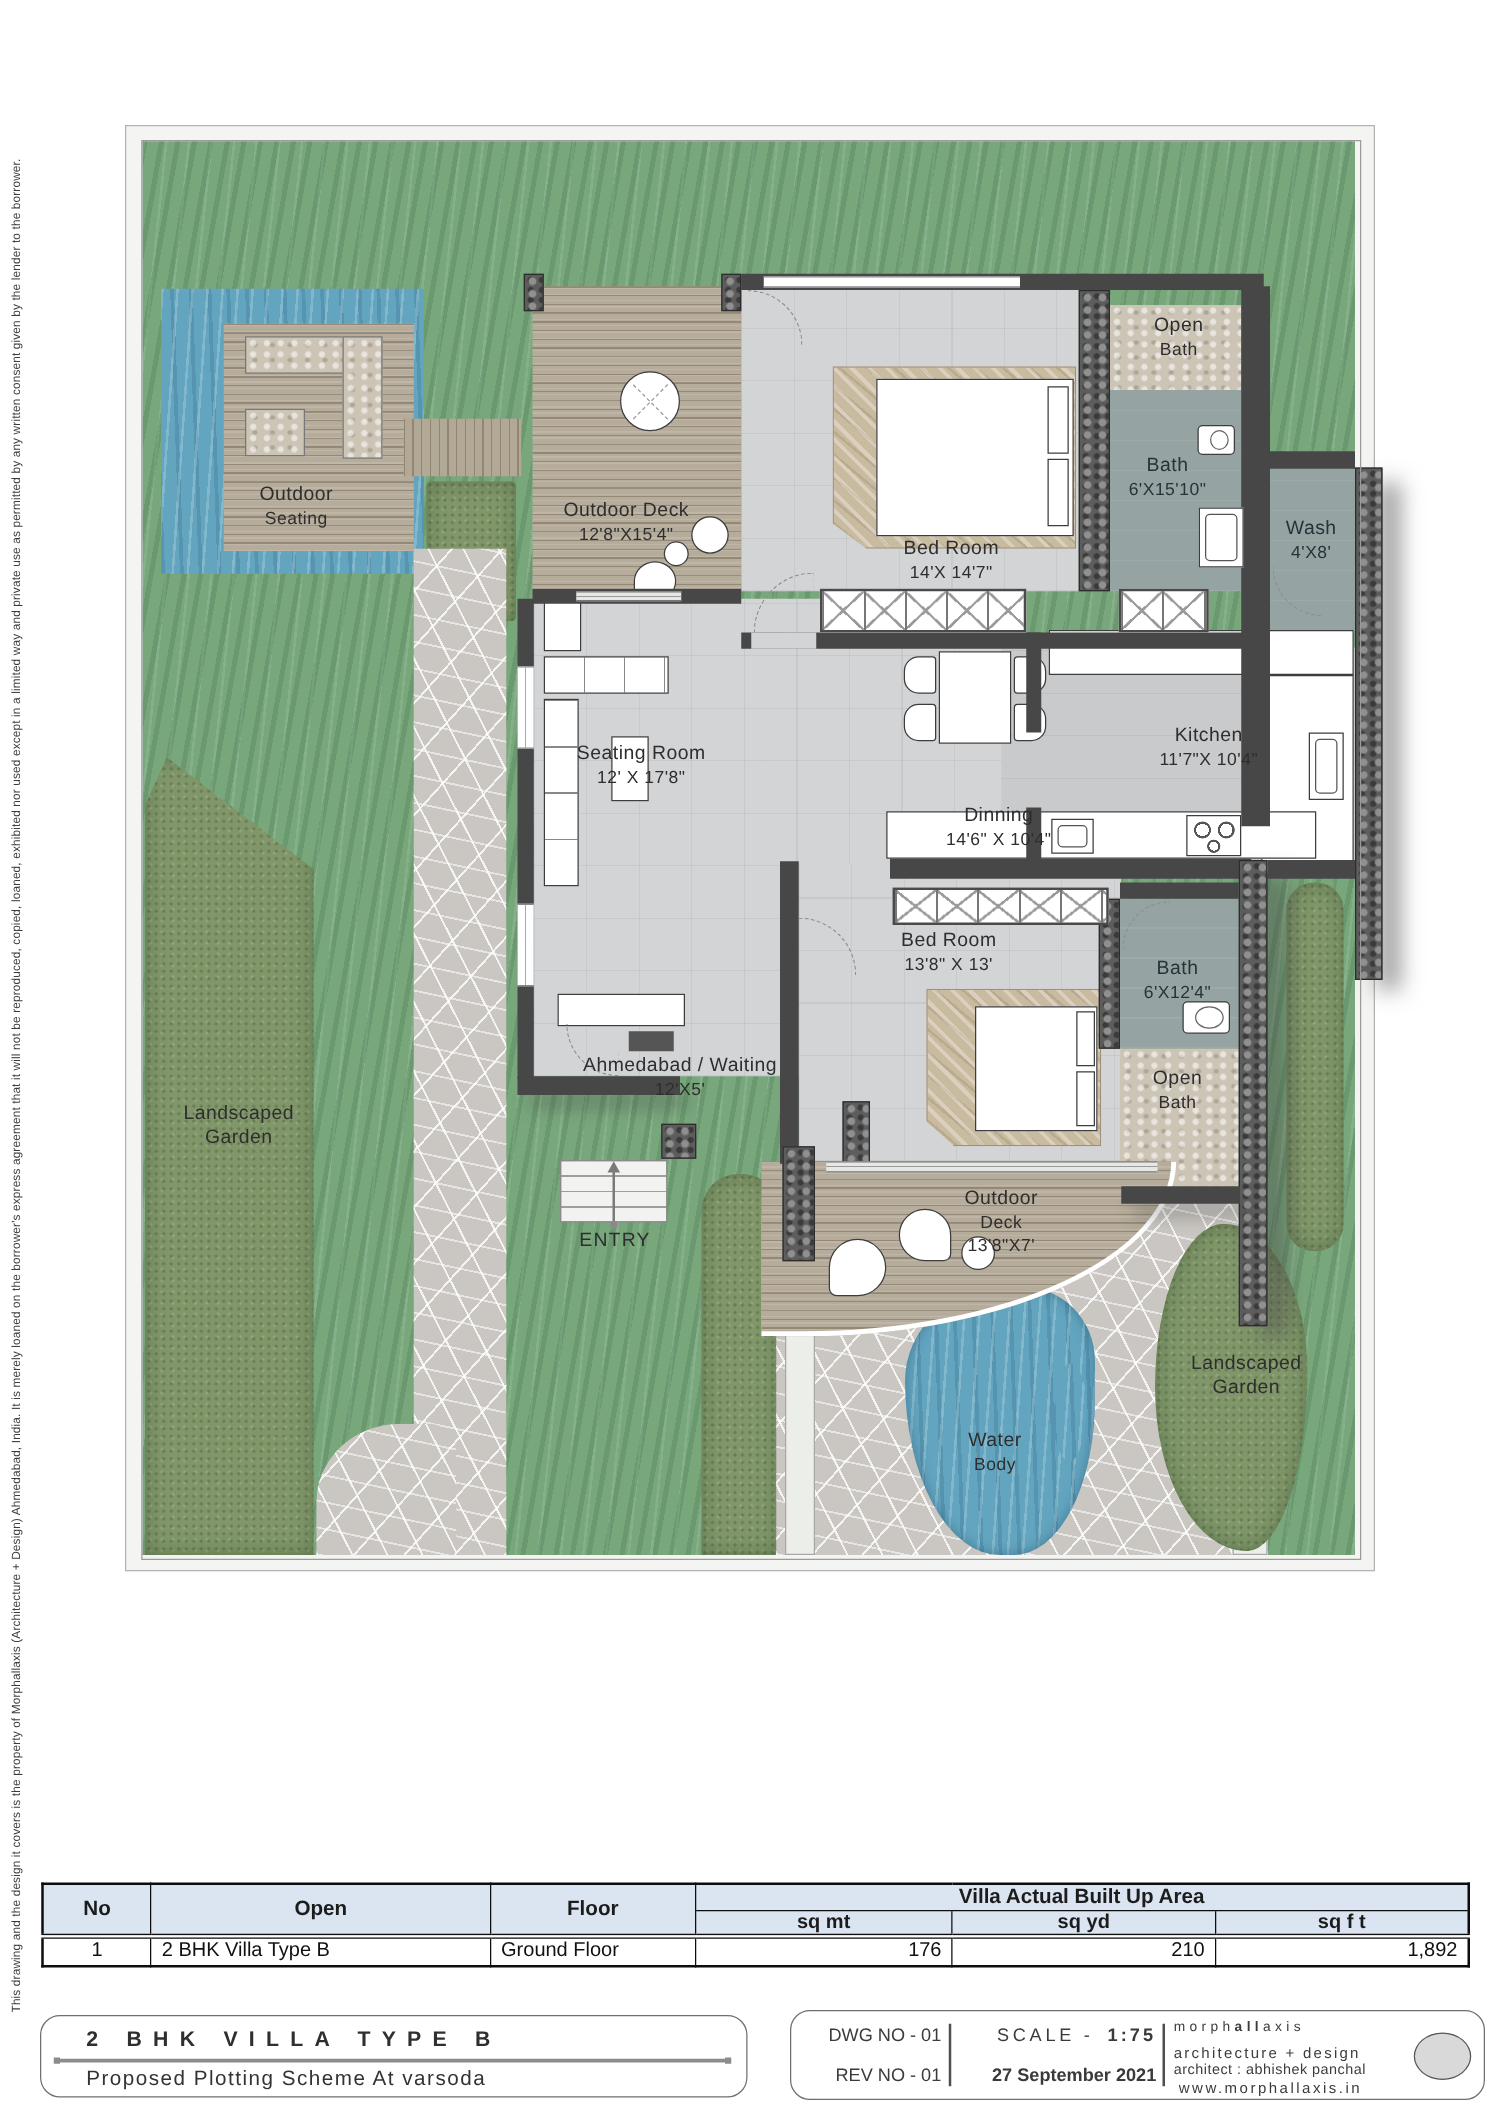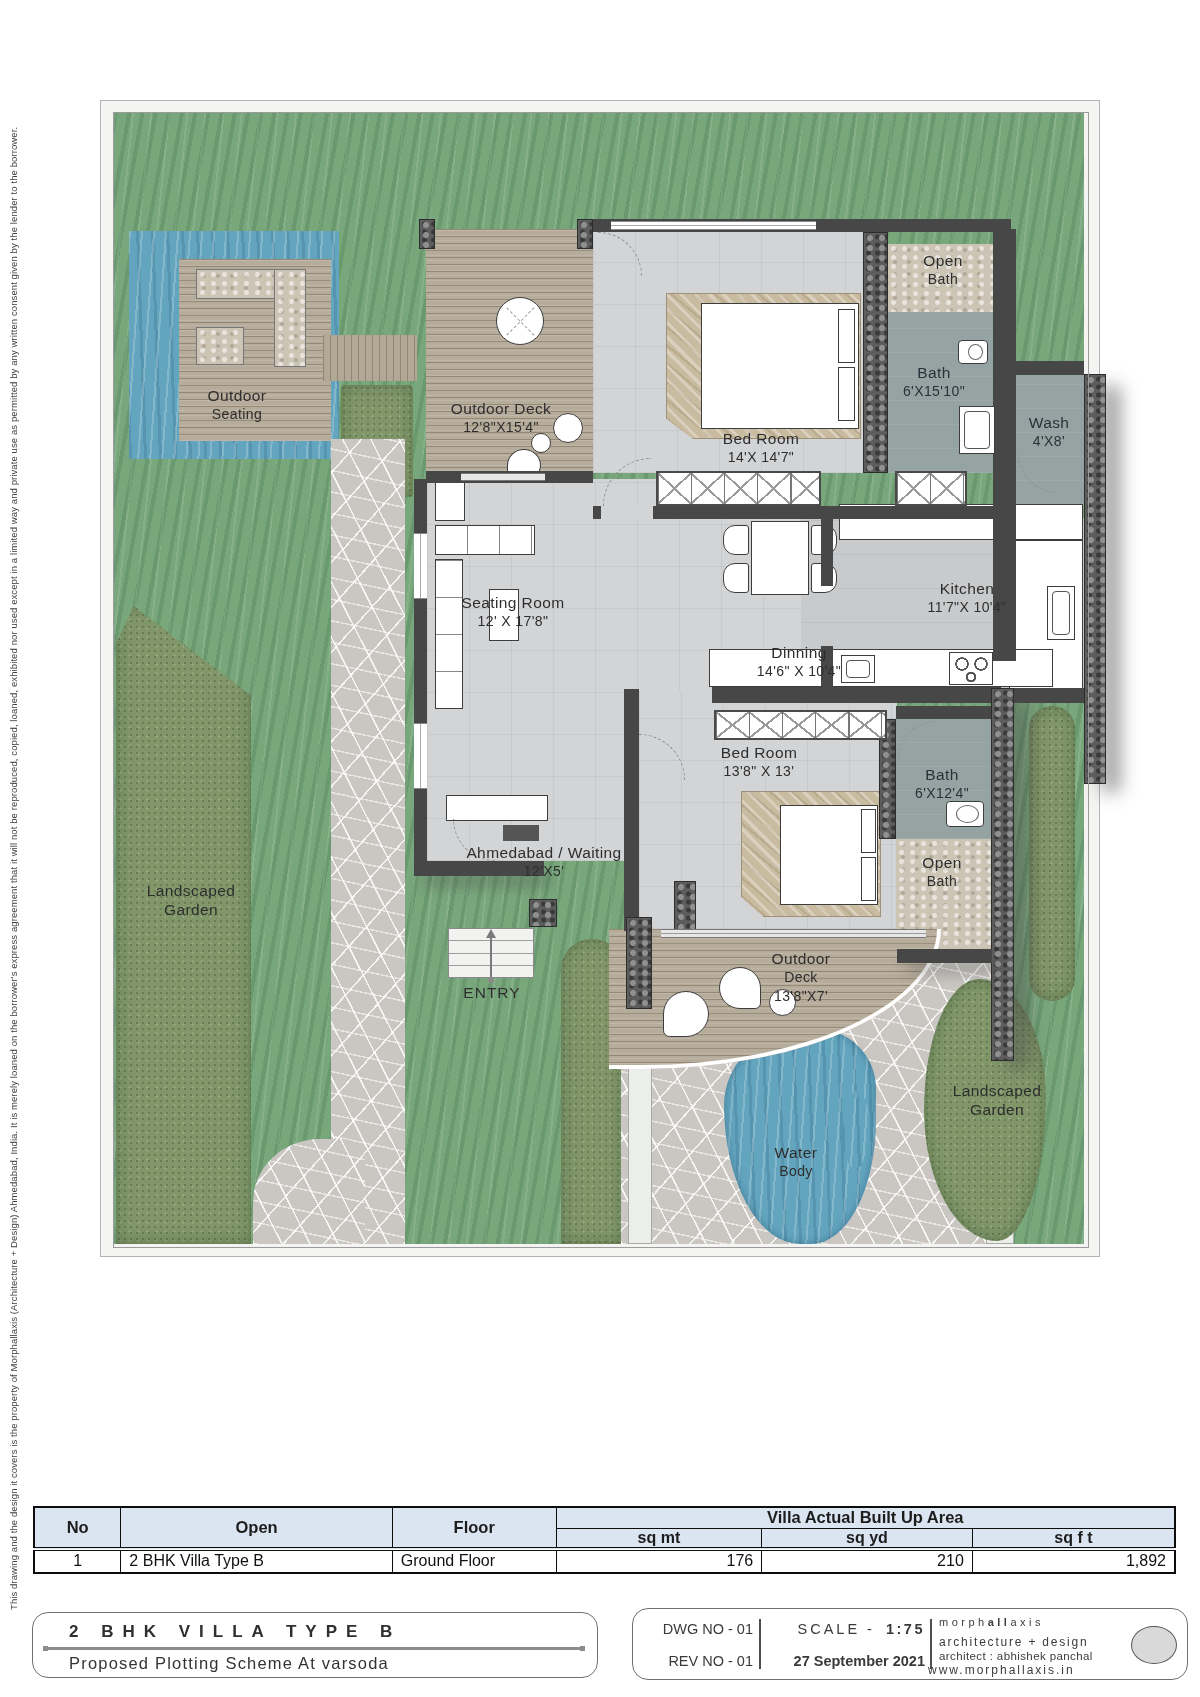--- a/index.html
+++ b/index.html
@@ -384,17 +384,17 @@
     <div class="tb-cell" style="left:134px;top:12px;width:158px;letter-spacing:3px;">
       <span>SCALE -</span>
       <b style="letter-spacing:2.5px;margin-left:4px;">1:75</b>
     </div>
     <div class="tb-cell" style="left:134px;top:44px;width:158px;font-weight:bold;">27 September 2021</div>
     <div class="tb-cell brand1" style="left:306px;top:7px;text-align:left;">
       <span>morph</span><b>all</b><span>axis</span>
     </div>
     <div class="tb-cell brand2" style="left:306px;top:26px;text-align:left;">architecture + design</div>
     <div class="tb-cell brand3" style="left:306px;top:41px;text-align:left;">architect : abhishek panchal</div>
-    <div class="tb-cell brand4" style="left:295px;top:54px;text-align:left;">www.morphallaxis.in</div>
+    <div class="tb-cell brand4" style="left:310px;top:54px;text-align:left;">www.morphallaxis.in</div>
     <div class="logo-ellipse" style="left:498px;top:17px;"></div>
   </div>
 
 </div>
 
 </body></html>

